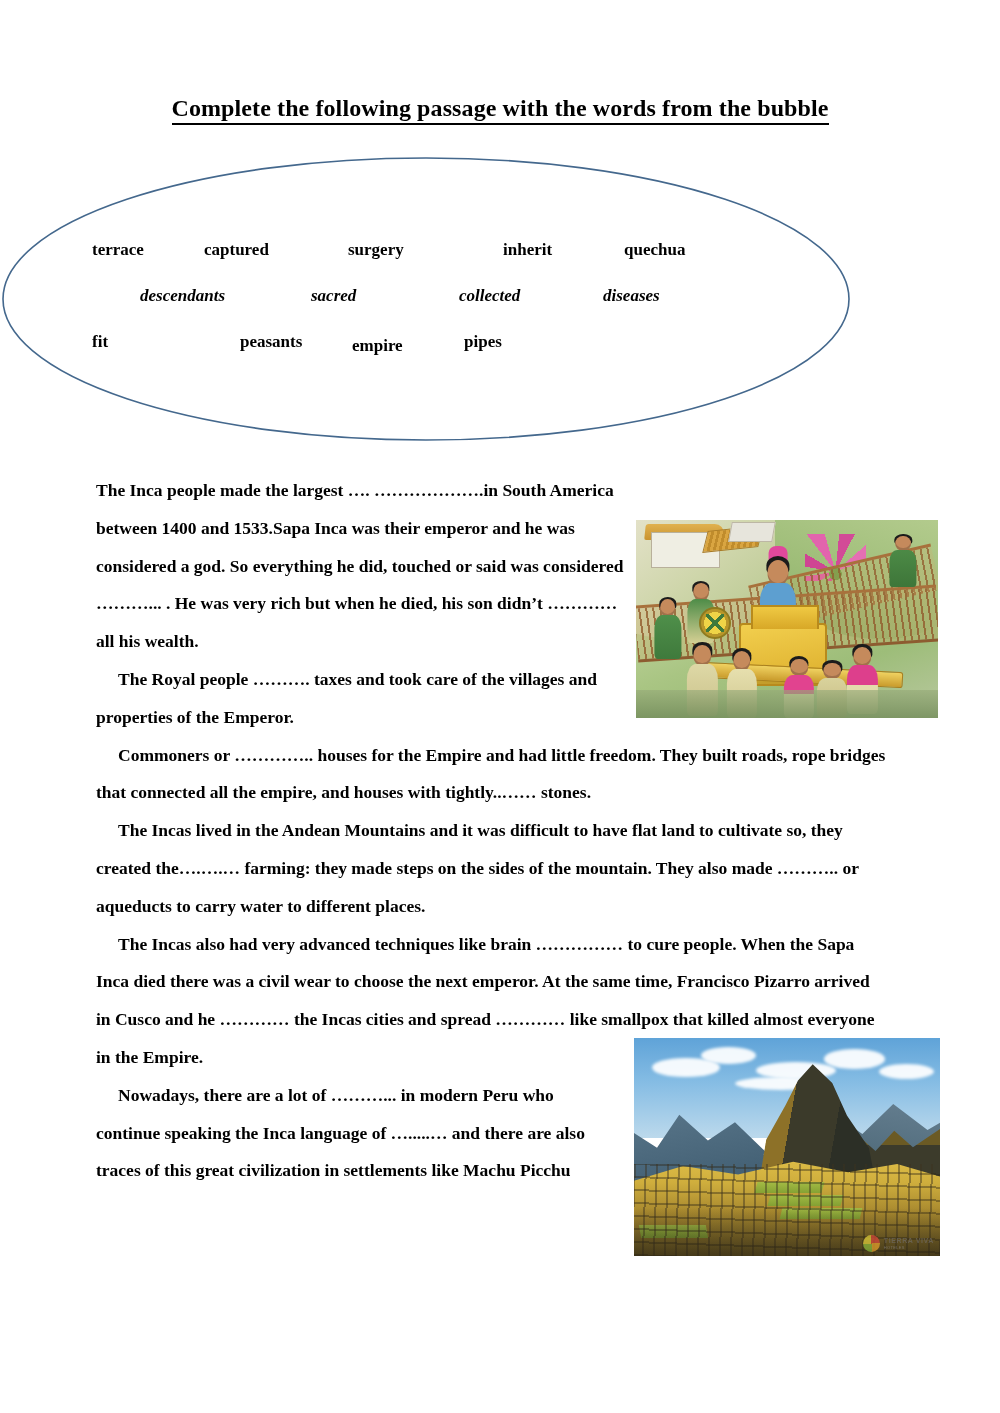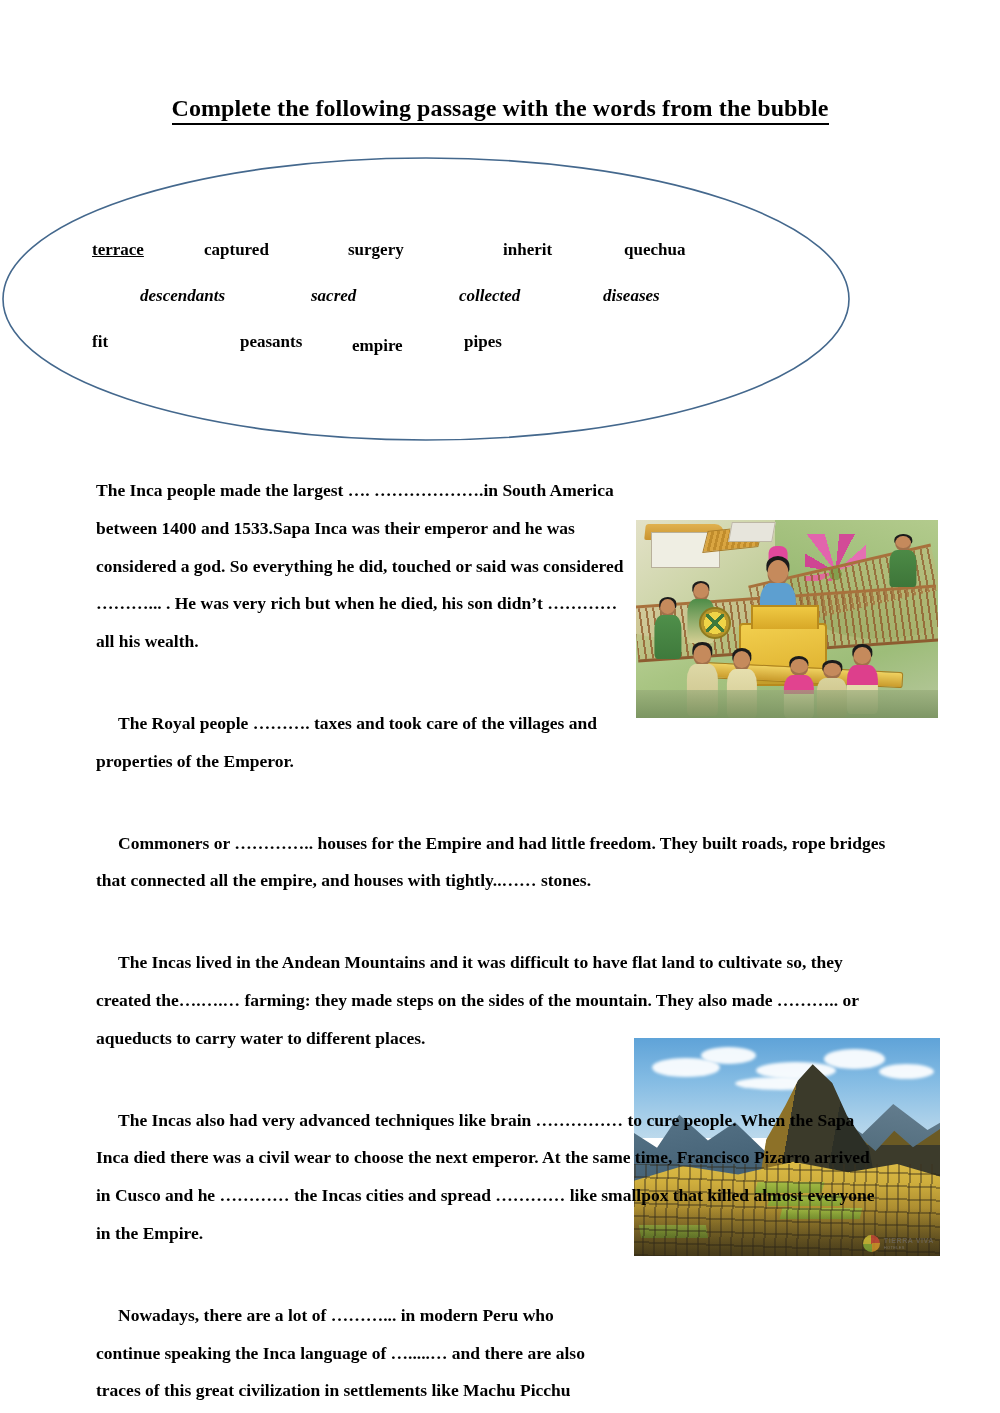--- a/index.html
+++ b/index.html
@@ -57,21 +57,21 @@
     display: flex;
     font-size: 17px;
     font-weight: bold;
     height: 46px;
     align-items: center;
     white-space: nowrap;
   }
   .word-row .w { display: inline-block; }
 
   
-  .row1 .w:nth-child(1) { width: 112px; text-decoration: underline; }
+  .row1 .w:nth-child(1) { width: 112px; }
   .row1 .w:nth-child(2) { width: 144px; }
   .row1 .w:nth-child(3) { width: 155px; }
   .row1 .w:nth-child(4) { width: 104px; }
   .row1 .w:nth-child(5) { width: 100px; margin-left: 17px; }
 
   .row2 { padding-left: 48px; font-style: italic; }
   .row2 .w:nth-child(1) { width: 171px; }
   .row2 .w:nth-child(2) { width: 148px; }
   .row2 .w:nth-child(3) { width: 144px; }
   .row2 .w:nth-child(4) { width: 100px; }
@@ -88,21 +88,21 @@
     top: 472px;
     width: 790px;
     font-size: 17.5px;
     font-weight: bold;
     line-height: 37.8px;
   }
   .para {
     margin: 0;
     text-align: left;
   }
-  .para.indent { text-indent: 22px; margin-top: 44px; }
+  .para.indent { text-indent: 22px; }
 
   
   .narrow-1 { width: 530px; }
   .narrow-2 { width: 525px; }
 
   
   .pic {
     position: absolute;
     overflow: hidden;
     background: #fff;

